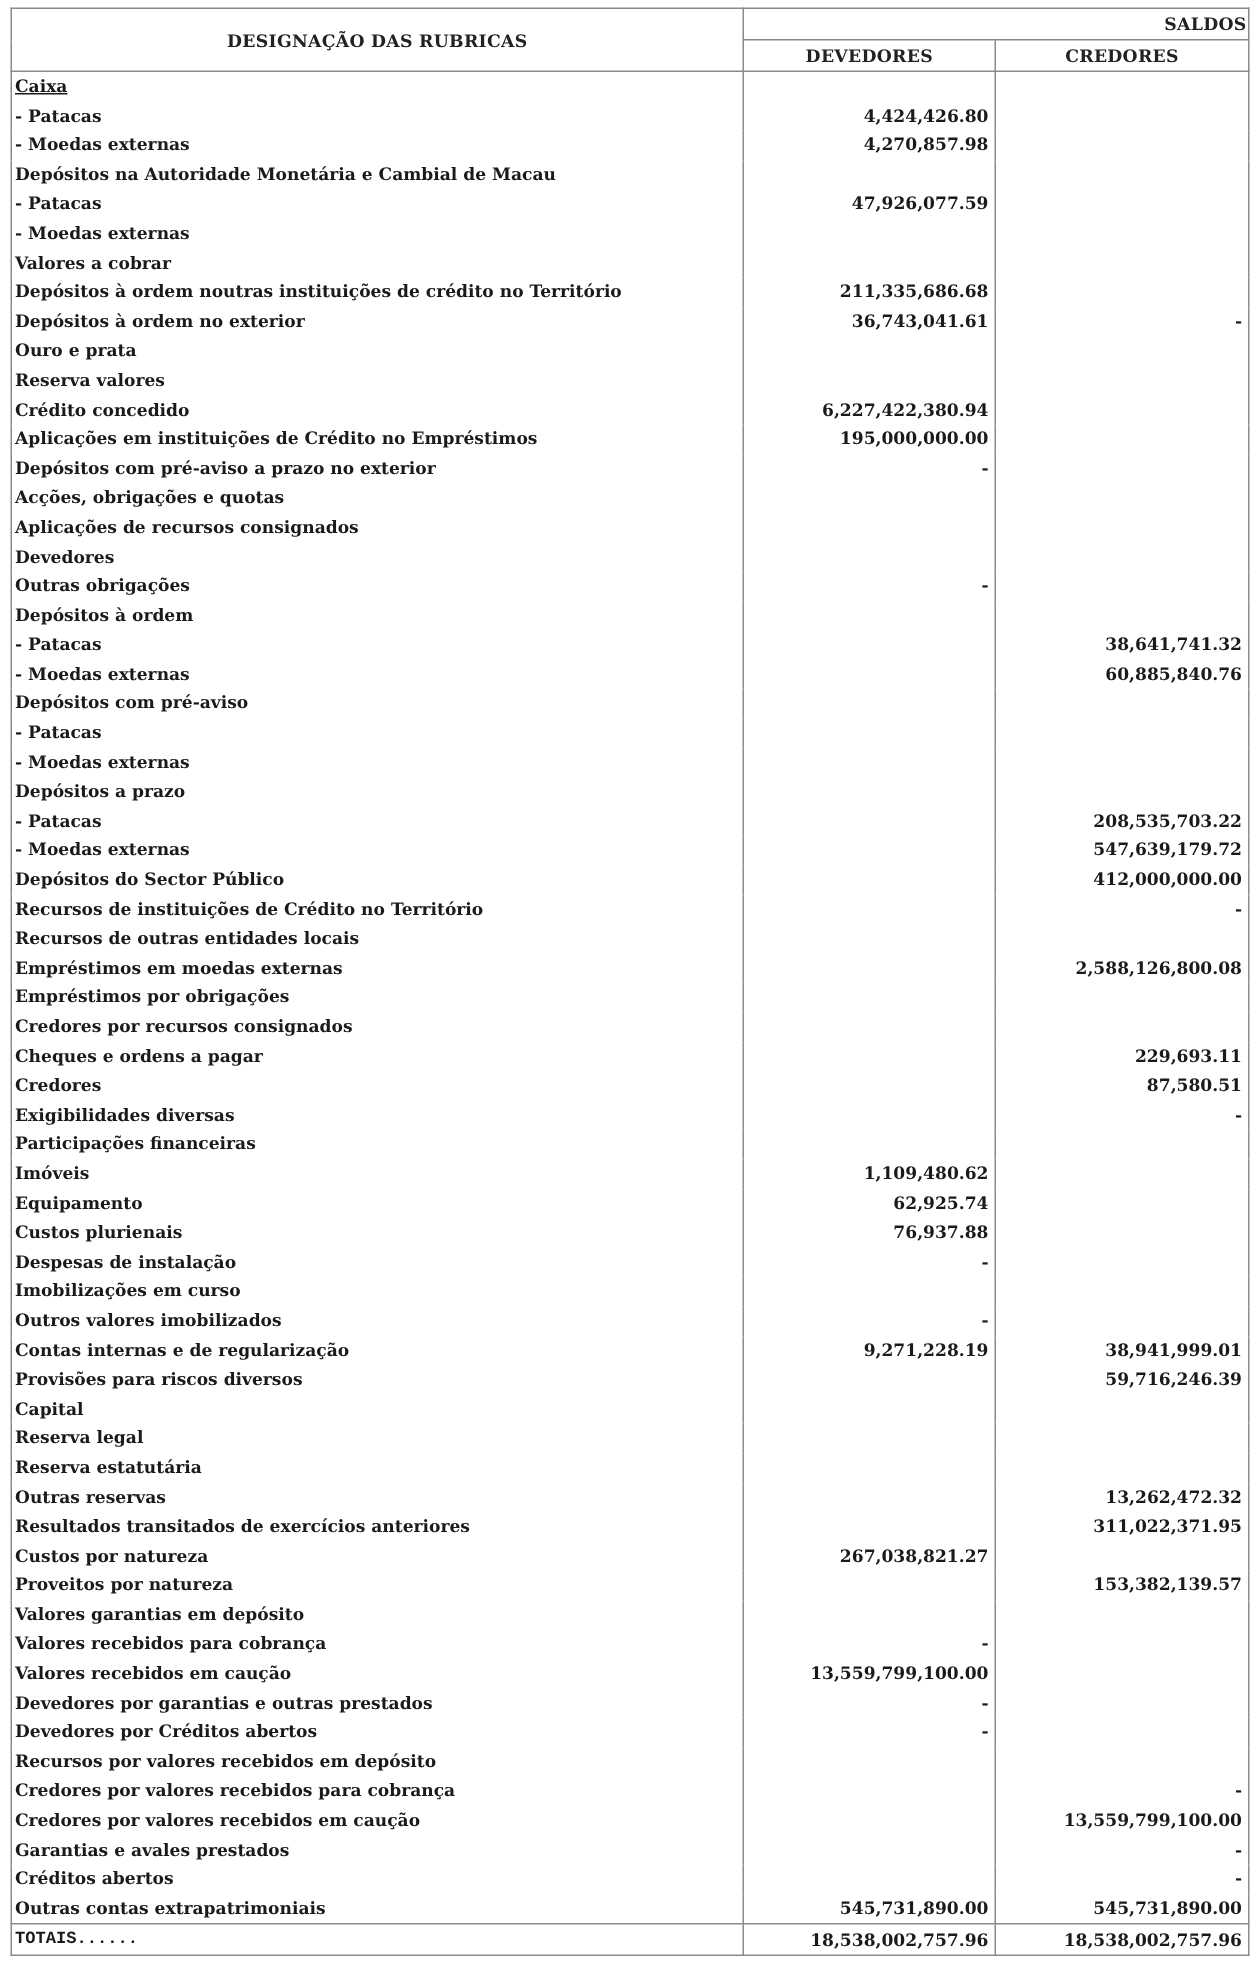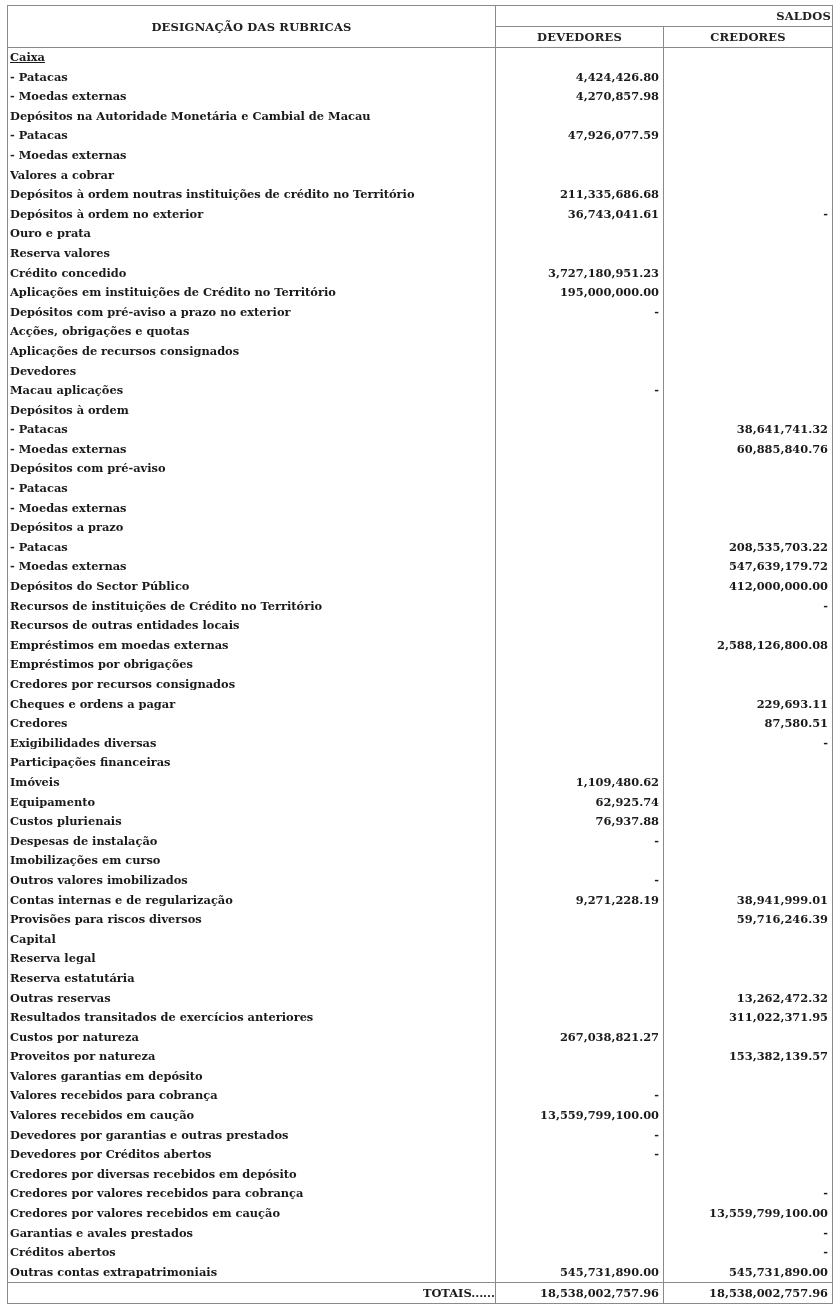--- a/index.html
+++ b/index.html
@@ -11,21 +11,21 @@
     th { font-weight: bold; font-size: 11.5px; letter-spacing: 0.2px; color: #222; }
     .hdr-main { border: 1.5px solid #8a8a8a; text-align: center; vertical-align: middle; height: 38px; }
     .hdr-saldos { border: 1.5px solid #8a8a8a; height: 18px; text-align: right; }
     .hdr-sub { border: 1.5px solid #8a8a8a; height: 18px; text-align: center; }
     td { font-size: 11.4px; font-weight: bold; height: 19.6px; padding: 0; line-height: 19.6px;
          white-space: nowrap; overflow: hidden; }
     td.lbl { padding-left: 2px; border-left: 1.5px solid #8a8a8a; border-right: 1.5px solid #8a8a8a; }
     td.num { text-align: right; padding-right: 4px; border-right: 1.5px solid #8a8a8a; }
     tr.first td { padding-top: 0; text-decoration: underline; }
     tr.totals td { border-top: 1.5px solid #8a8a8a; border-bottom: 1.5px solid #8a8a8a; height: 20px; }
-    tr.totals td.lbl { text-align: right; }
+    tr.totals td.lbl { text-align: left; font-family: Liberation Mono, monospace; }
     tr.last-body td { border-bottom: 1.5px solid #8a8a8a; }
   </style>
 </head>
 <body>
 
 <div class="sheet">
   <table>
     <colgroup>
         <col class="c1">
         <col class="c2">
@@ -92,25 +92,25 @@
           <td class="num"></td>
           <td class="num"></td>
         </tr>
         <tr>
           <td class="lbl">Reserva valores</td>
           <td class="num"></td>
           <td class="num"></td>
         </tr>
         <tr>
           <td class="lbl">Crédito concedido</td>
-          <td class="num">3,727,180,951.23</td>
-          <td class="num"></td>
-        </tr>
-        <tr>
-          <td class="lbl">Aplicações em instituições de Crédito no Território</td>
+          <td class="num">6,227,422,380.94</td>
+          <td class="num"></td>
+        </tr>
+        <tr>
+          <td class="lbl">Aplicações em instituições de Crédito no Empréstimos</td>
           <td class="num">195,000,000.00</td>
           <td class="num"></td>
         </tr>
         <tr>
           <td class="lbl">Depósitos com pré-aviso a prazo no exterior</td>
           <td class="num">-</td>
           <td class="num"></td>
         </tr>
         <tr>
           <td class="lbl">Acções, obrigações e quotas</td>
@@ -121,21 +121,21 @@
           <td class="lbl">Aplicações de recursos consignados</td>
           <td class="num"></td>
           <td class="num"></td>
         </tr>
         <tr>
           <td class="lbl">Devedores</td>
           <td class="num"></td>
           <td class="num"></td>
         </tr>
         <tr>
-          <td class="lbl">Macau aplicações</td>
+          <td class="lbl">Outras obrigações</td>
           <td class="num">-</td>
           <td class="num"></td>
         </tr>
         <tr>
           <td class="lbl">Depósitos à ordem</td>
           <td class="num"></td>
           <td class="num"></td>
         </tr>
         <tr>
           <td class="lbl">-  Patacas</td>
@@ -321,21 +321,21 @@
           <td class="lbl">Devedores por garantias e outras prestados</td>
           <td class="num">-</td>
           <td class="num"></td>
         </tr>
         <tr>
           <td class="lbl">Devedores por Créditos abertos</td>
           <td class="num">-</td>
           <td class="num"></td>
         </tr>
         <tr>
-          <td class="lbl">Credores por diversas recebidos em depósito</td>
+          <td class="lbl">Recursos por valores recebidos em depósito</td>
           <td class="num"></td>
           <td class="num"></td>
         </tr>
         <tr>
           <td class="lbl">Credores por valores recebidos para cobrança</td>
           <td class="num"></td>
           <td class="num">-</td>
         </tr>
         <tr>
           <td class="lbl">Credores por valores recebidos em caução</td>

